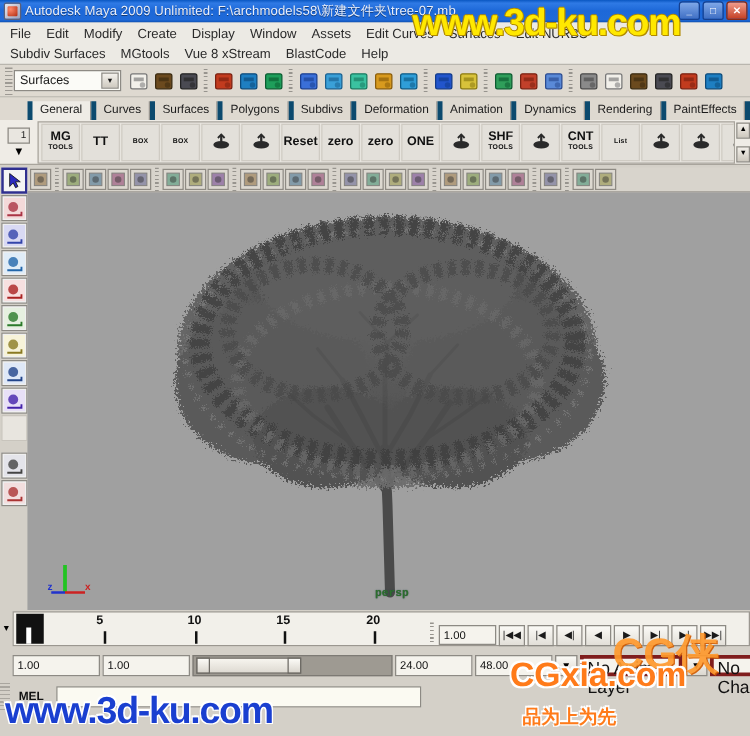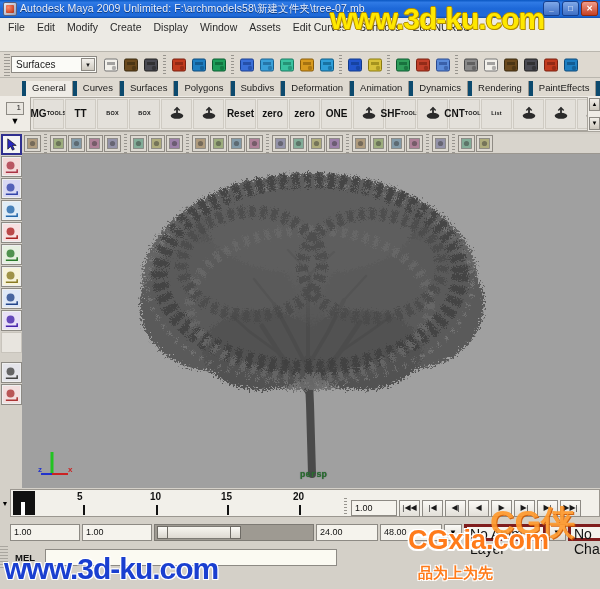--- a/index.html
+++ b/index.html
@@ -63,21 +63,21 @@
   .shelfrow { position:absolute; left:0; top:96px; width:600px; height:36px;
     background:#efece6; border-bottom:1px solid #a8a49c; display:flex; align-items:center; }
   .shelf-left { width:30px; height:36px; display:flex; flex-direction:column;
     align-items:center; justify-content:center; flex:none; }
   .shelf-left .box { width:18px; height:13px; background:#e9e6e0; border:1px solid #8d8a84;
     font-size:8px; text-align:right; padding-right:2px; color:#222;}
   .shelf-left .dn { font-size:9px; margin-top:1px; }
   .shelf-items { display:flex; align-items:center; gap:1px; height:34px;
     border:1px solid #a8a49c; background:#e8e5df; padding:1px 2px; flex:1; overflow:hidden;}
   .sh { width:31px; height:30px; flex:none; background:#e3e0da; border:1px solid #cfcbc3;
-    display:flex; flex-direction:row; align-items:center; justify-content:center;
+    display:flex; flex-direction:column; align-items:center; justify-content:center;
     font-size:10px; font-weight:bold; color:#111; line-height:9px; text-align:center;
     position:relative;}
   .sh small { font-size:5.5px; font-weight:bold; letter-spacing:.2px;}
   .sh-scroll { width:11px; height:32px; display:flex; flex-direction:column;
     justify-content:space-between; flex:none; margin-left:1px;}
   .sh-scroll div { height:13px; background:linear-gradient(#f2efe9,#cdc8be);
     border:1px solid #8d8a84; font-size:6px; display:flex; align-items:center; justify-content:center;}
 
   
   .vptoolbar { position:absolute; left:22px; top:134px; width:578px; height:20px;
@@ -201,20 +201,27 @@
         <div class="menuitem">File</div>
         <div class="menuitem">Edit</div>
         <div class="menuitem">Modify</div>
         <div class="menuitem">Create</div>
         <div class="menuitem">Display</div>
         <div class="menuitem">Window</div>
         <div class="menuitem">Assets</div>
         <div class="menuitem">Edit Curves</div>
         <div class="menuitem">Surfaces</div>
         <div class="menuitem">Edit NURBS</div>
+      </div>
+    <div class="menurow" id="menurow2">
+        <div class="menuitem">Subdiv Surfaces</div>
+        <div class="menuitem">MGtools</div>
+        <div class="menuitem">Vue 8 xStream</div>
+        <div class="menuitem">BlastCode</div>
+        <div class="menuitem">Help</div>
       </div>
   </div>
 
   <div class="statusbar">
     <div class="handle"></div>
     <div class="modesel">
       <span>Surfaces</span>
       <span class="arrow">▼</span>
     </div>
     <div id="statusicons" style="display:flex;align-items:center;gap:1px;">

